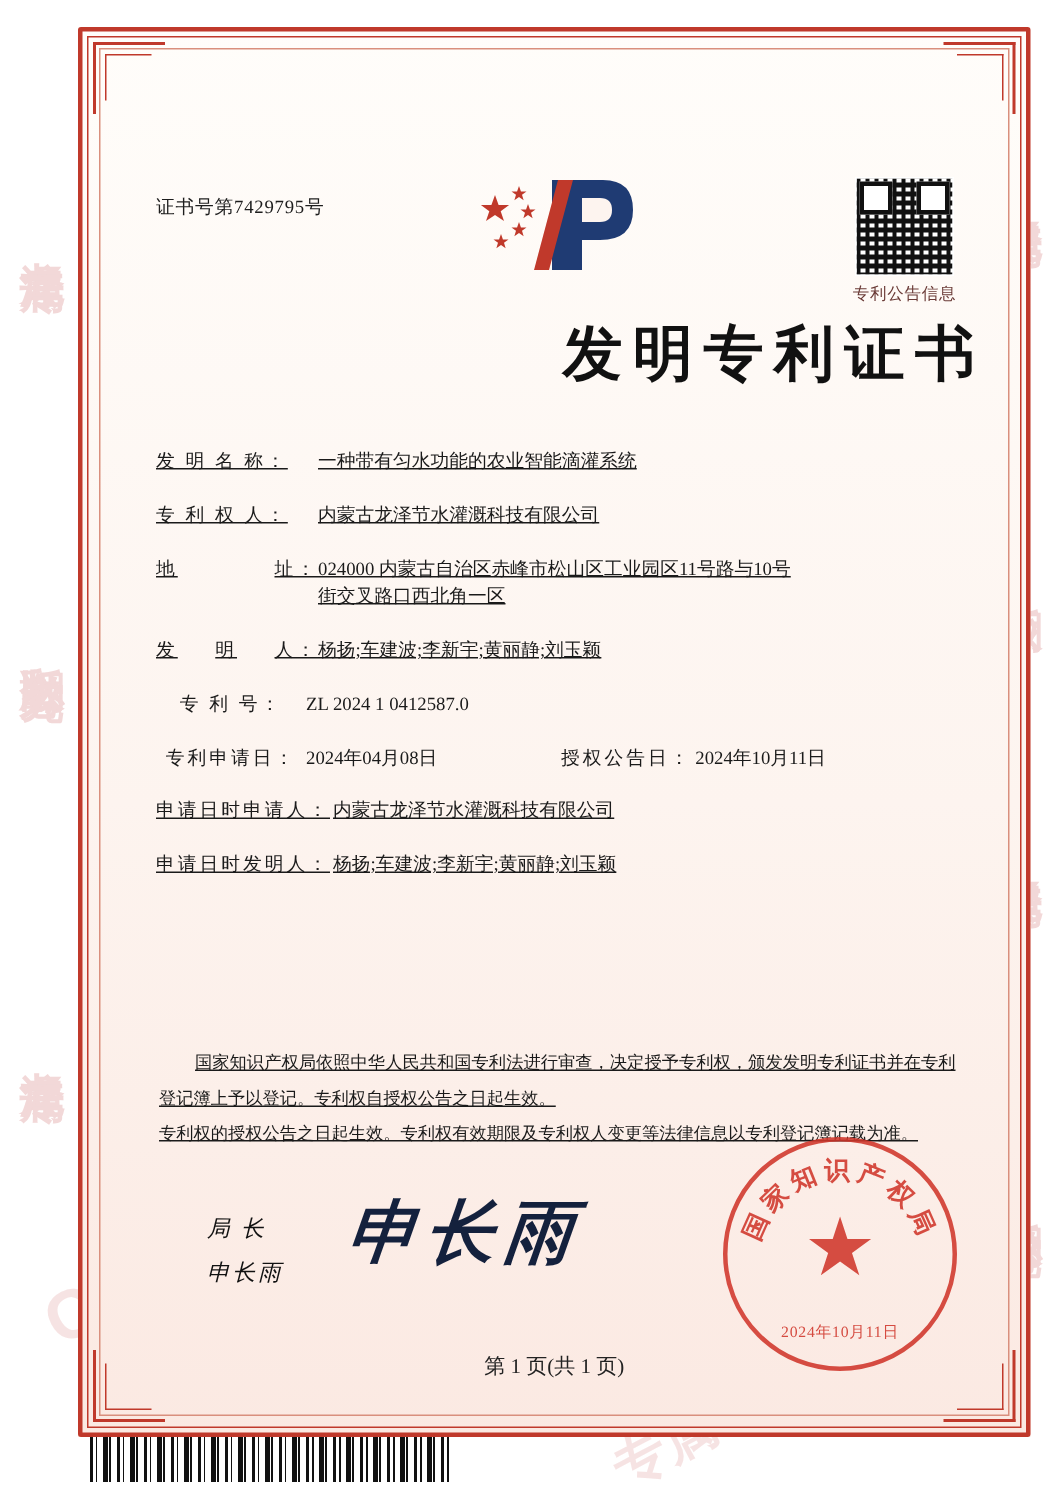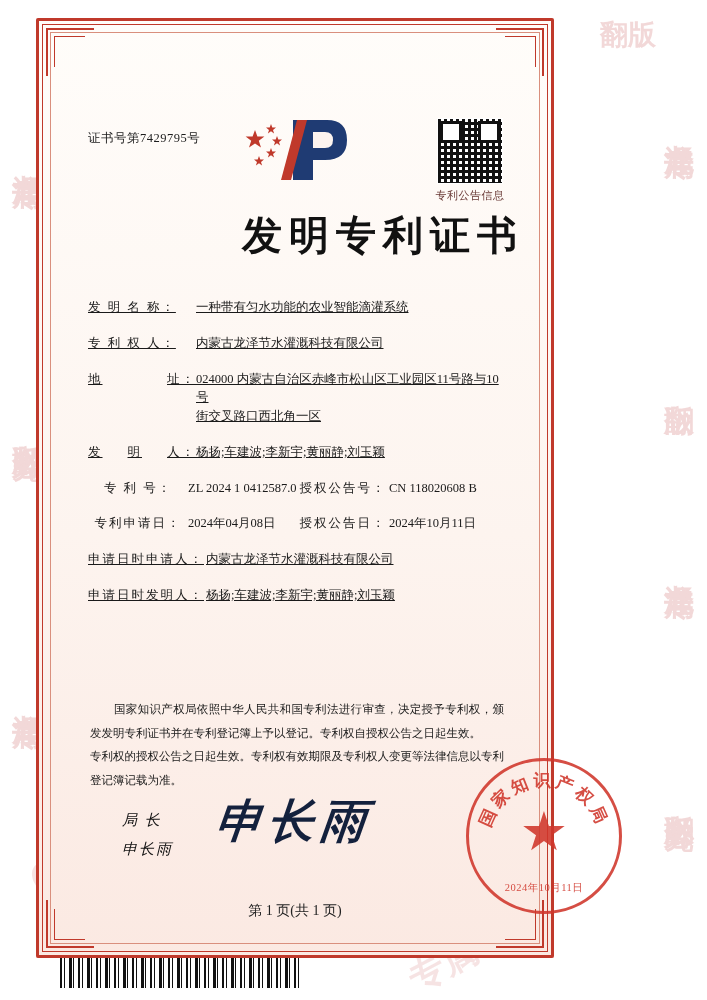--- a/index.html
+++ b/index.html
@@ -38,23 +38,23 @@
   .wm.diag {
     transform: rotate(-28deg);
     transform-origin: left top;
     color: #ecc3c3;
     opacity: .45;
   }
 
   
   .cert {
     position: absolute;
-    left: 36px;
+    left: 52px;
     top: 18px;
-    width: 518px;
+    width: 635px;
     height: 940px;
     z-index: 2;
     background: linear-gradient(180deg, #fffdfa 0%, #fdf4ef 55%, #fbe9e2 100%);
   }
   .frame-outer {
     position: absolute;
     inset: 0;
     border: 3px solid #c0392b;
     border-radius: 2px;
   }
@@ -209,21 +209,21 @@
   .statement {
     position: absolute;
     left: 24px;
     right: 20px;
     top: 652px;
     font-size: 11.5px;
     line-height: 2.05;
     color: #1a1a1a;
     text-align: justify;
   }
-  .statement p { margin: 0; }
+  .statement p { margin: 0; text-decoration: underline; }
   .statement p.p1 { text-indent: 24px; }
 
   
   .sig-block {
     position: absolute;
     left: 56px;
     top: 760px;
     font-size: 15px;
     letter-spacing: 2px;
     color: #111;
@@ -389,24 +389,20 @@
           <span>人：</span>
         </div>
         <div class="val">杨扬;车建波;李新宇;黄丽静;刘玉颖</div>
       </div>
 
       <div class="halfrow">
         <div class="half">
           <div class="lbl">专 利 号：</div>
           <div class="val">ZL 2024 1 0412587.0</div>
         </div>
-        <div class="half right">
-          <div class="lbl">授权公告号：</div>
-          <div class="val">CN 118020608 B</div>
-        </div>
       </div>
 
       <div class="halfrow">
         <div class="half">
           <div class="lbl">专利申请日：</div>
           <div class="val">2024年04月08日</div>
         </div>
         <div class="half right">
           <div class="lbl">授权公告日：</div>
           <div class="val">2024年10月11日</div>

